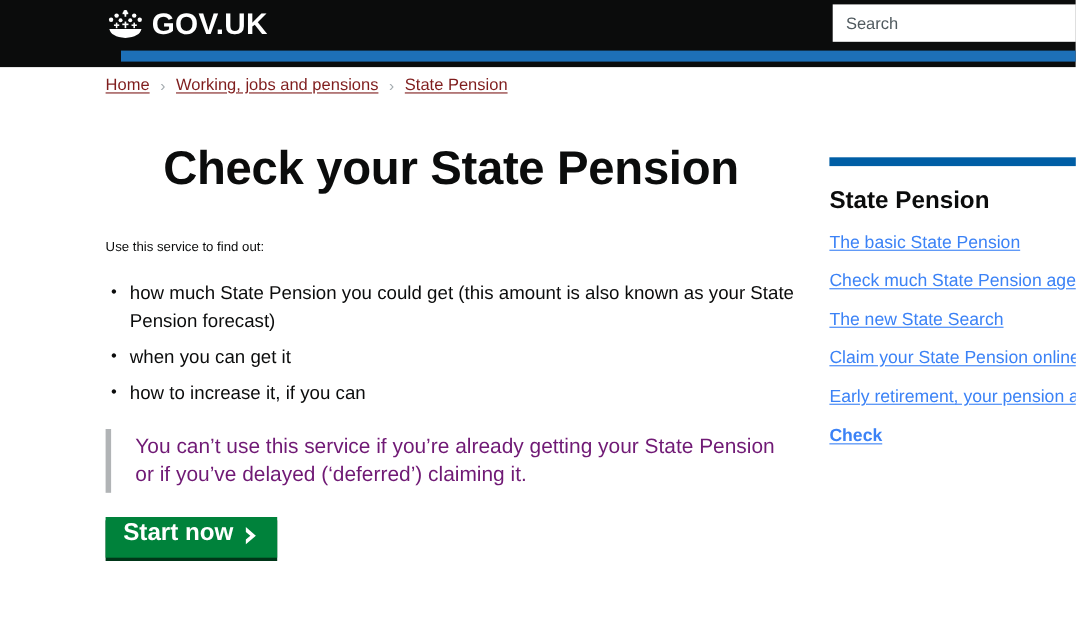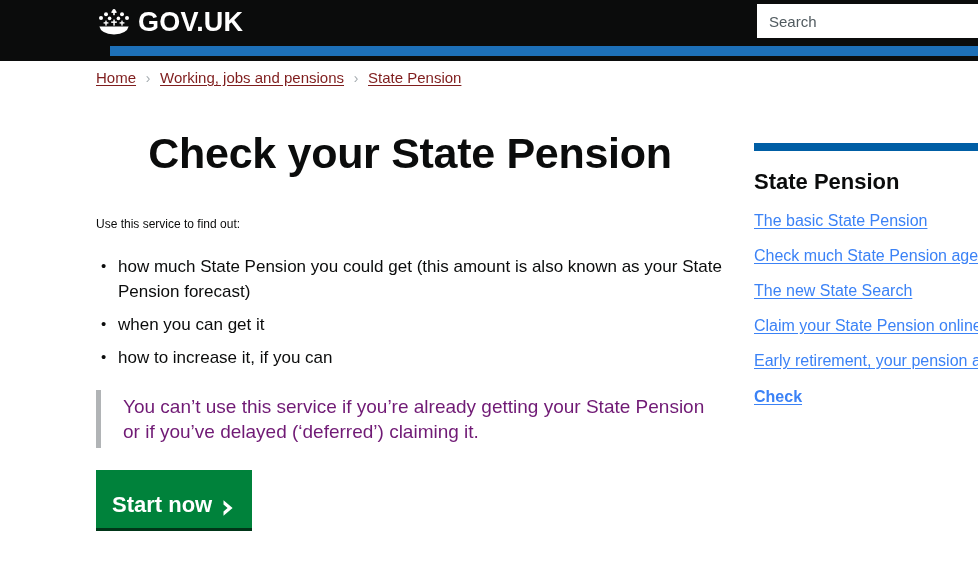--- a/index.html
+++ b/index.html
@@ -156,21 +156,21 @@
   }
 
   .start-btn {
     display: inline-flex;
     align-items: center;
     gap: 10px;
     margin-top: 22px;
     background: #00823b;
     box-shadow: 0 3px 0 #003618;
     border: 0;
-    padding: 22px 16px 10px 16px;
+    padding: 1px 16px 10px 16px;
     color: #ffffff;
     font-family: "Liberation Sans", sans-serif;
     font-size: 22px;
     font-weight: bold;
     line-height: 26px;
     cursor: pointer;
     text-decoration: none;
   }
   .start-btn .chev {
     display: inline-block;

